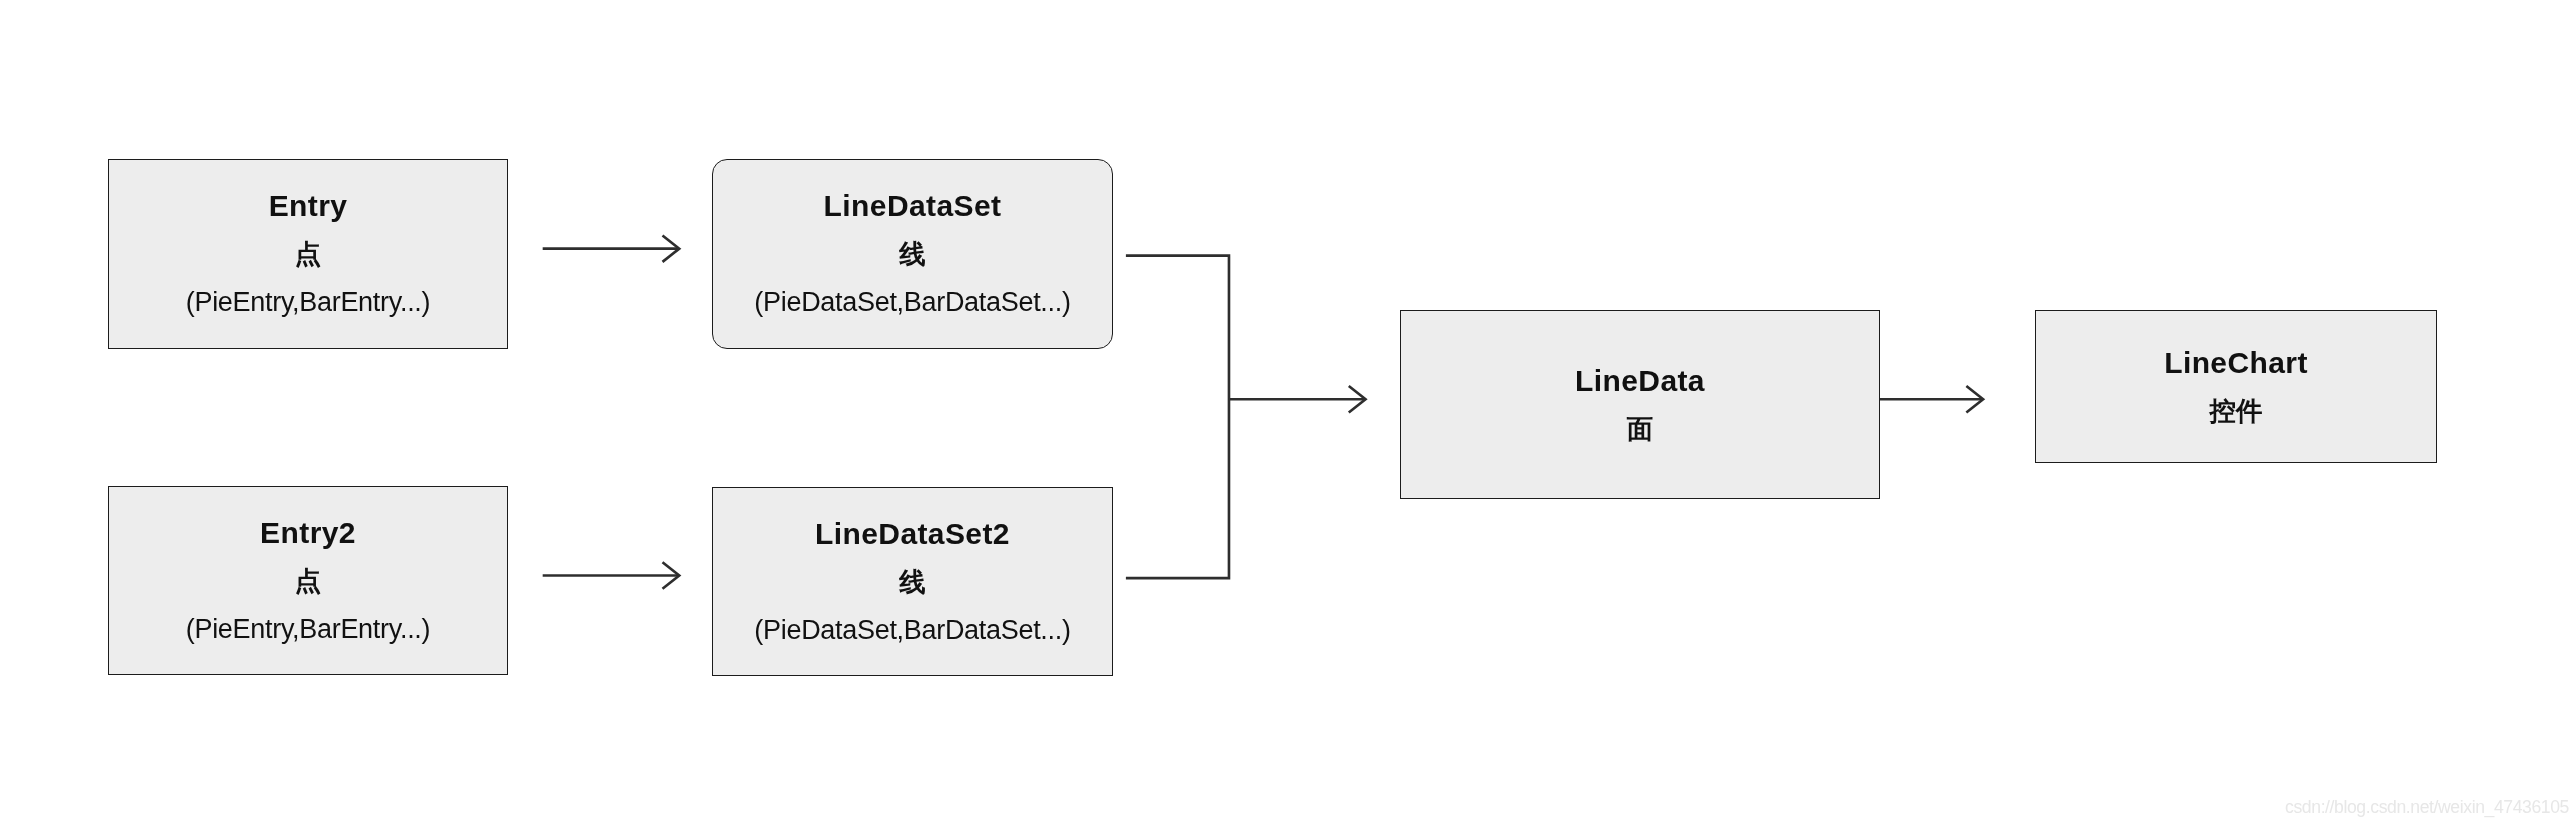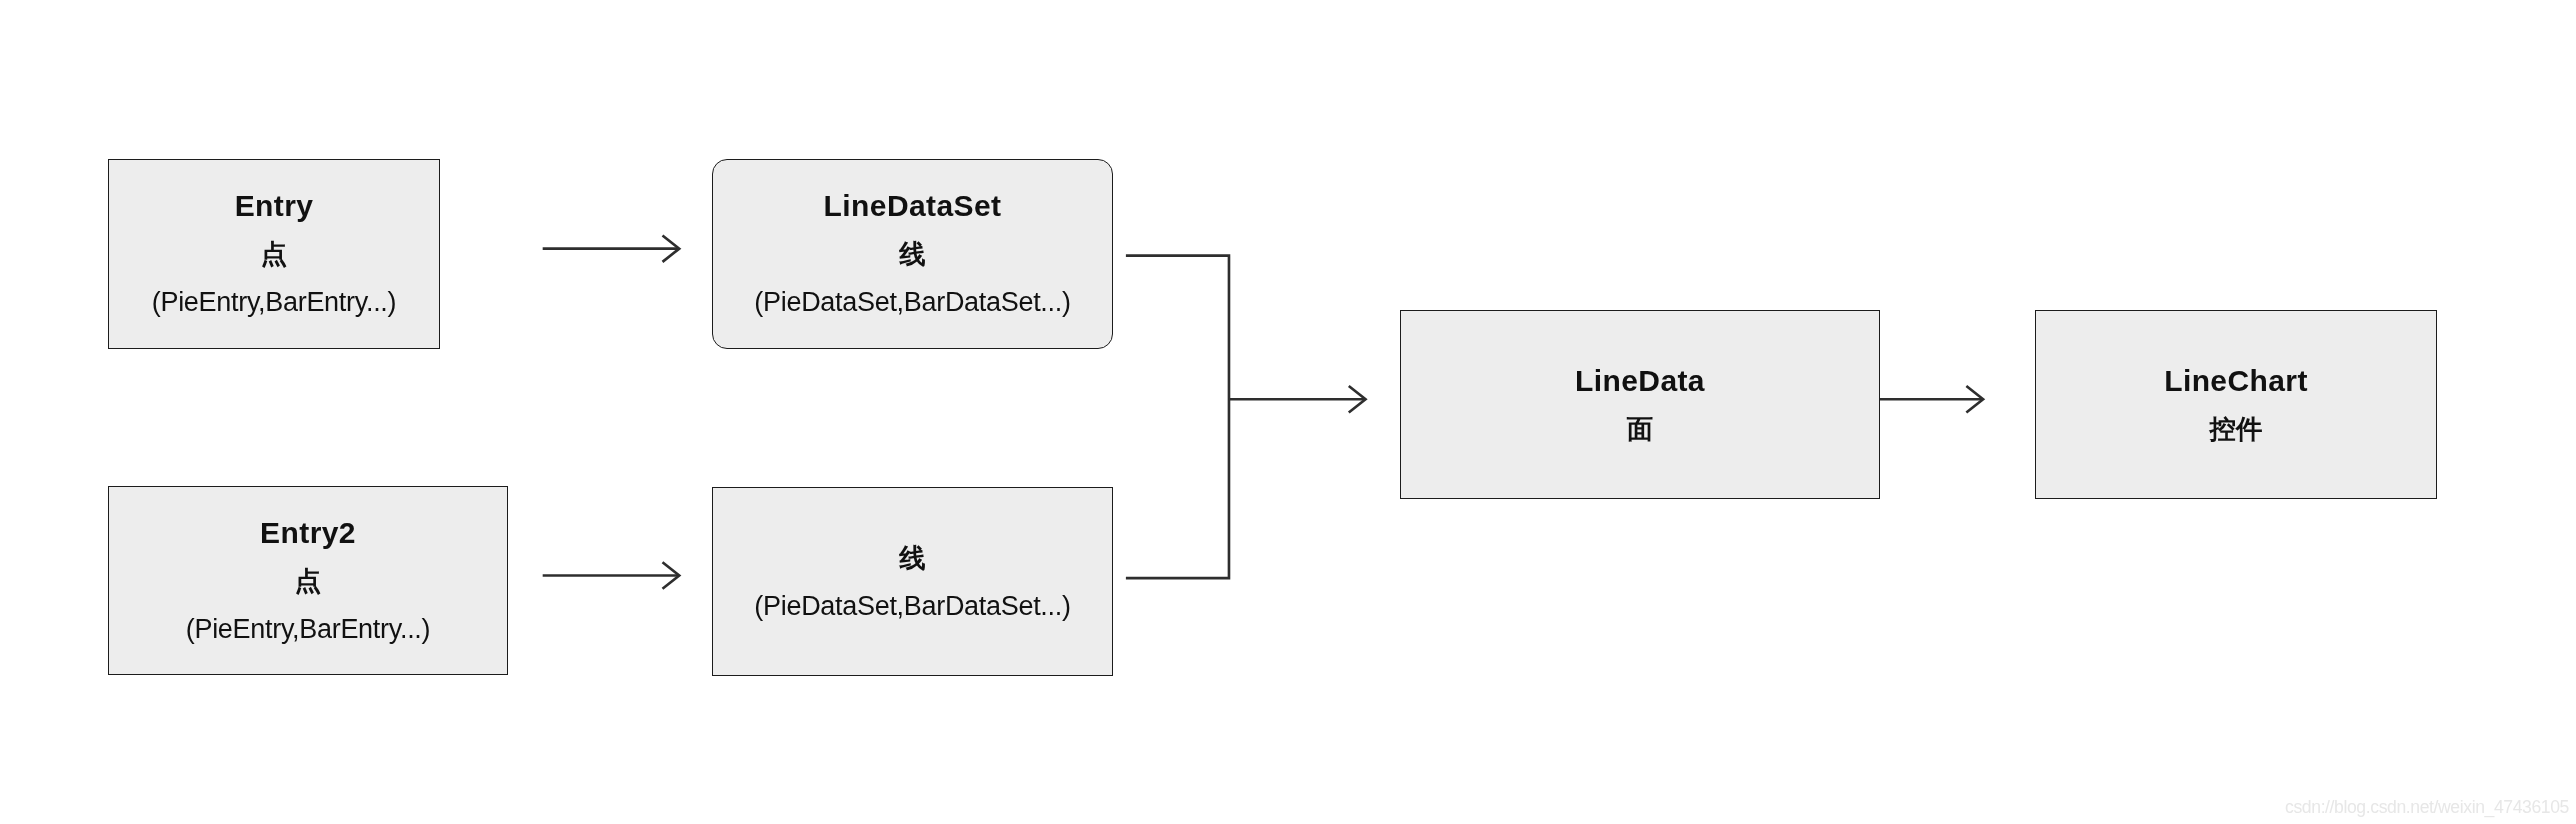--- a/index.html
+++ b/index.html
@@ -41,26 +41,26 @@
     line-height: 48px;
   }
   .node .detail {
     display: block;
     font-size: 27px;
     font-weight: 400;
     line-height: 48px;
     letter-spacing: -0.3px;
   }
   
-  #node-entry         { left: 108px;  top: 159px; width: 332px; height: 190px; }
+  #node-entry         { left: 108px;  top: 159px; width: 400px; height: 190px; }
   #node-linedataset   { left: 712px;  top: 159px; width: 401px; height: 190px; border-radius: 15px; }
   #node-entry2        { left: 108px;  top: 486px; width: 400px; height: 189px; }
   #node-linedataset2  { left: 712px;  top: 487px; width: 401px; height: 189px; }
   #node-linedata      { left: 1400px; top: 310px; width: 480px; height: 189px; }
-  #node-linechart     { left: 2035px; top: 310px; width: 402px; height: 189px; }
+  #node-linechart     { left: 2035px; top: 310px; width: 402px; height: 153px; }
 
   #connector-layer {
     position: absolute;
     left: 0; top: 0;
     width: 2576px;
     height: 825px;
     pointer-events: none;
   }
   #connector-layer path, #connector-layer polyline, #connector-layer line {
     stroke: #2e2e2e;
@@ -121,20 +121,21 @@
     <span class="detail">(PieDataSet,BarDataSet...)</span>
   </div>
 
   <div class="node" id="node-entry2">
     <span class="title">Entry2</span>
     <span class="subtitle">点</span>
     <span class="detail">(PieEntry,BarEntry...)</span>
   </div>
 
   <div class="node" id="node-linedataset2">
+    <span class="title">LineDataSet2</span>
     <span class="subtitle">线</span>
     <span class="detail">(PieDataSet,BarDataSet...)</span>
   </div>
 
   <div class="node" id="node-linedata">
     <span class="title">LineData</span>
     <span class="subtitle">面</span>
   </div>
 
   <div class="node" id="node-linechart">

